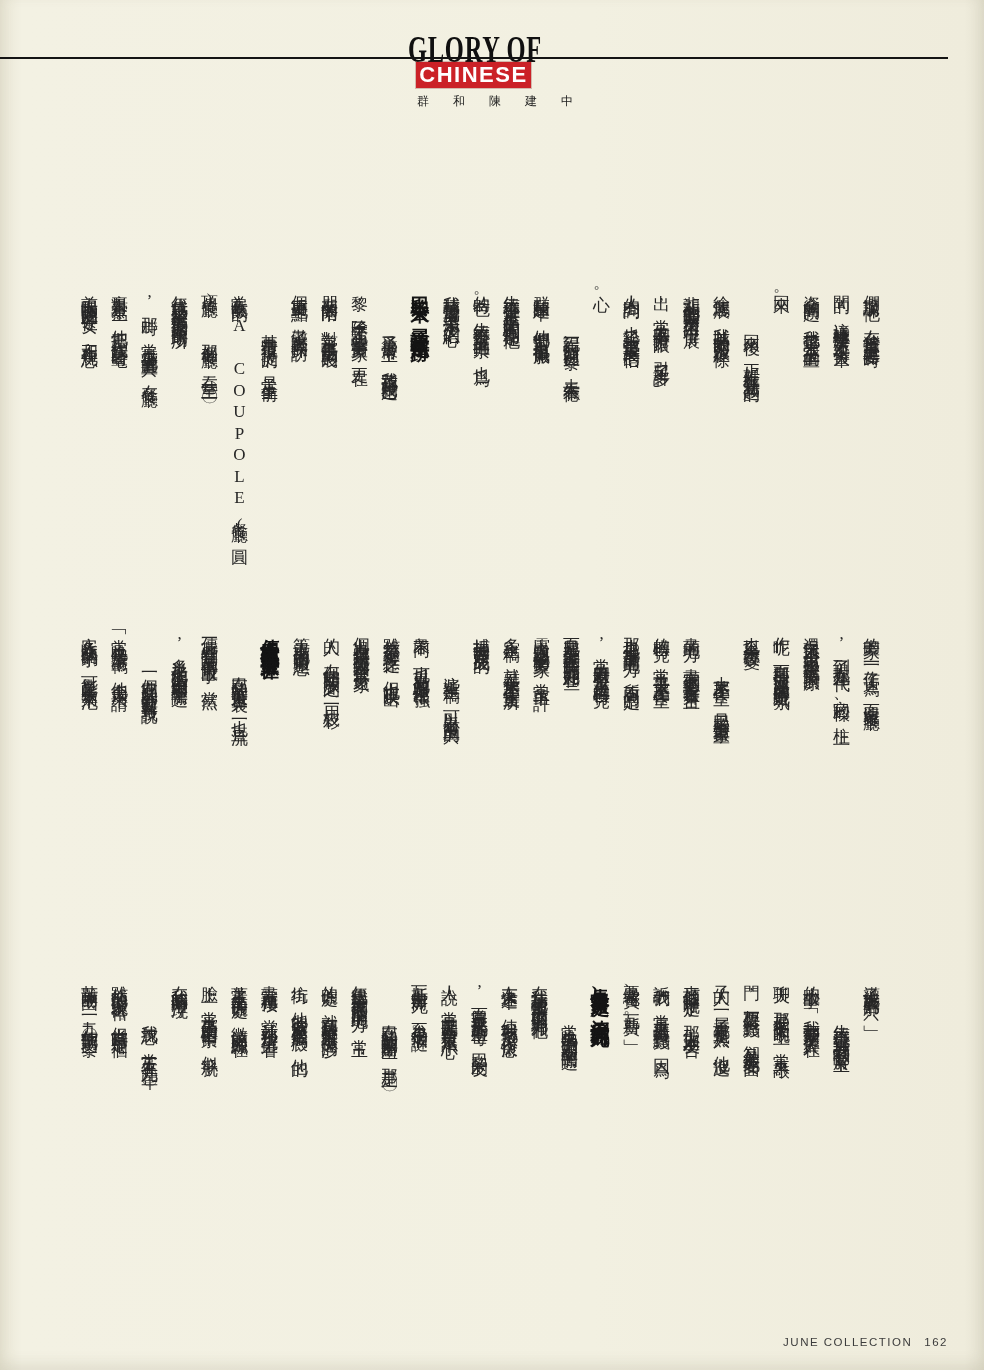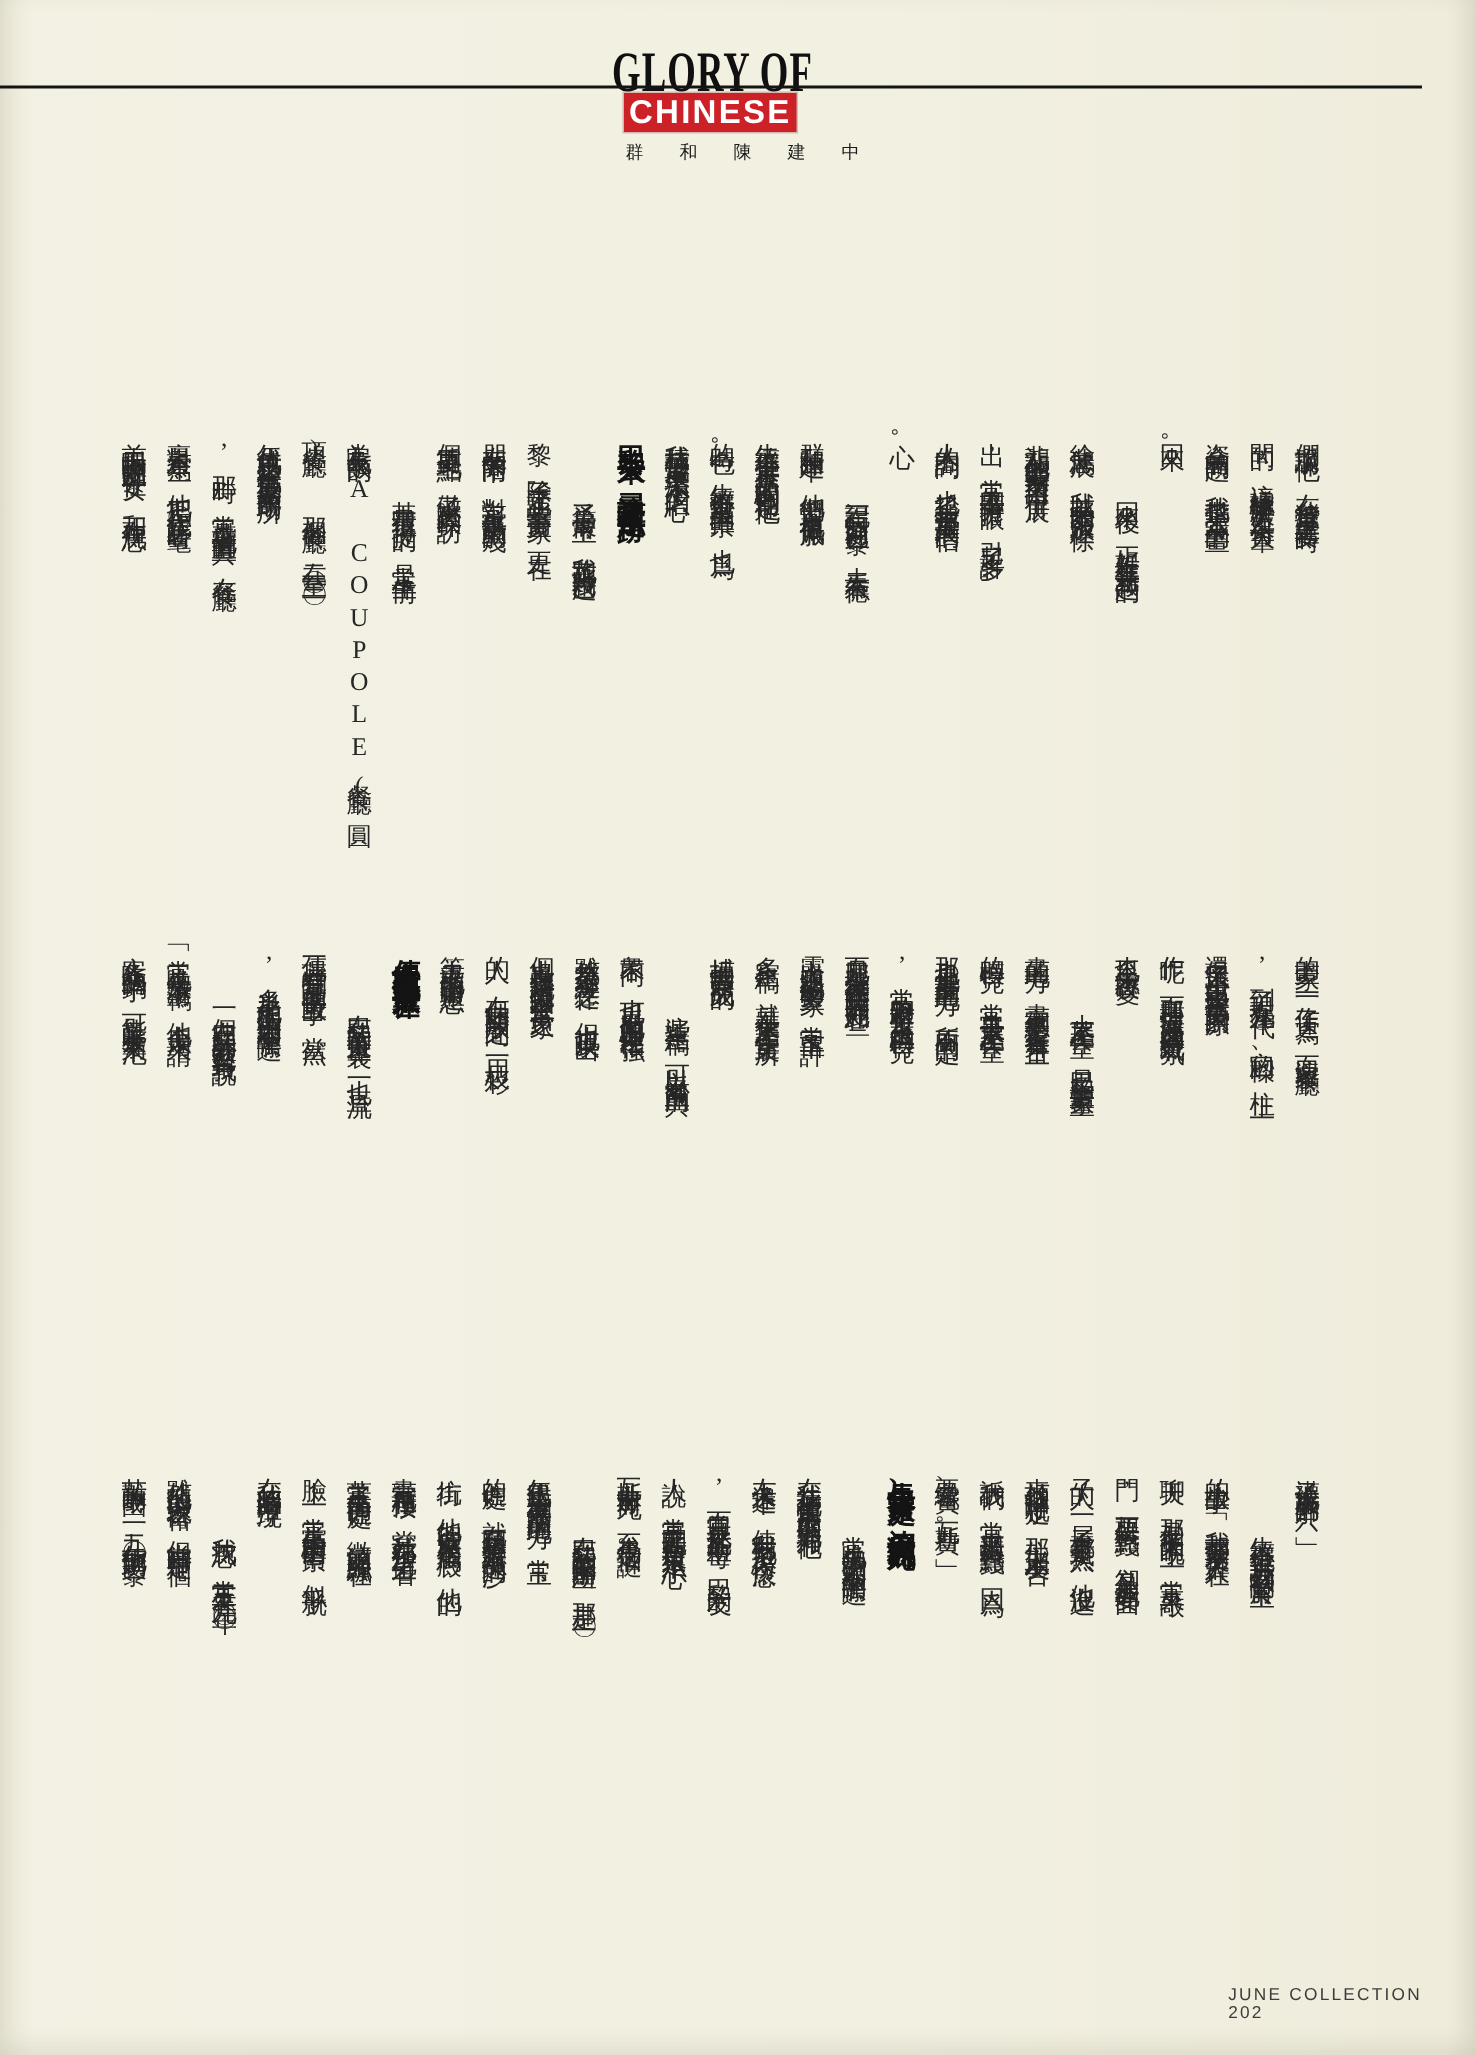--- a/index.html
+++ b/index.html
@@ -53,21 +53,21 @@
   .col.heading{
     font-family:"Liberation Sans","DejaVu Sans",sans-serif;
     font-weight:700;font-size:19px;width:20px;letter-spacing:2px;color:#141414;
   }
   .col.indent2{padding-top:39px;height:calc(100% - 39px);}
   
   .footer{
     position:absolute;right:36px;bottom:22px;
     font-family:"Liberation Sans","DejaVu Sans",sans-serif;
     font-size:11.5px;color:#3c3c3c;letter-spacing:1.5px;
-    display:flex;align-items:baseline;white-space:nowrap;flex-direction:column;
+    display:flex;gap:12px;align-items:baseline;white-space:nowrap;
   }
 </style>
 </head>
 <body>
 
 <div class="page">
 
   <header class="masthead">
     <div class="glory">GLORY OF</div>
     <div class="rule"></div>
@@ -160,16 +160,16 @@
       <div class="col">著常玉生前的住處,微涼的雨絲飄在</div>
       <div class="col">臉上,常玉當年的窮困情景,似乎就</div>
       <div class="col">在我的腦海中浮現。</div>
       <div class="col indent2">我沈思,常玉生在一九〇〇年,</div>
       <div class="col">雖然他的家境富裕,但當時卻是一個</div>
       <div class="col">苦難的中國,一九二〇年他到了巴黎</div>
     </section>
 
   <footer class="footer">
     <span>JUNE COLLECTION</span>
-    <span>202</span>
+    <span>162</span>
   </footer>
 
 </div>
 
 </body></html>

